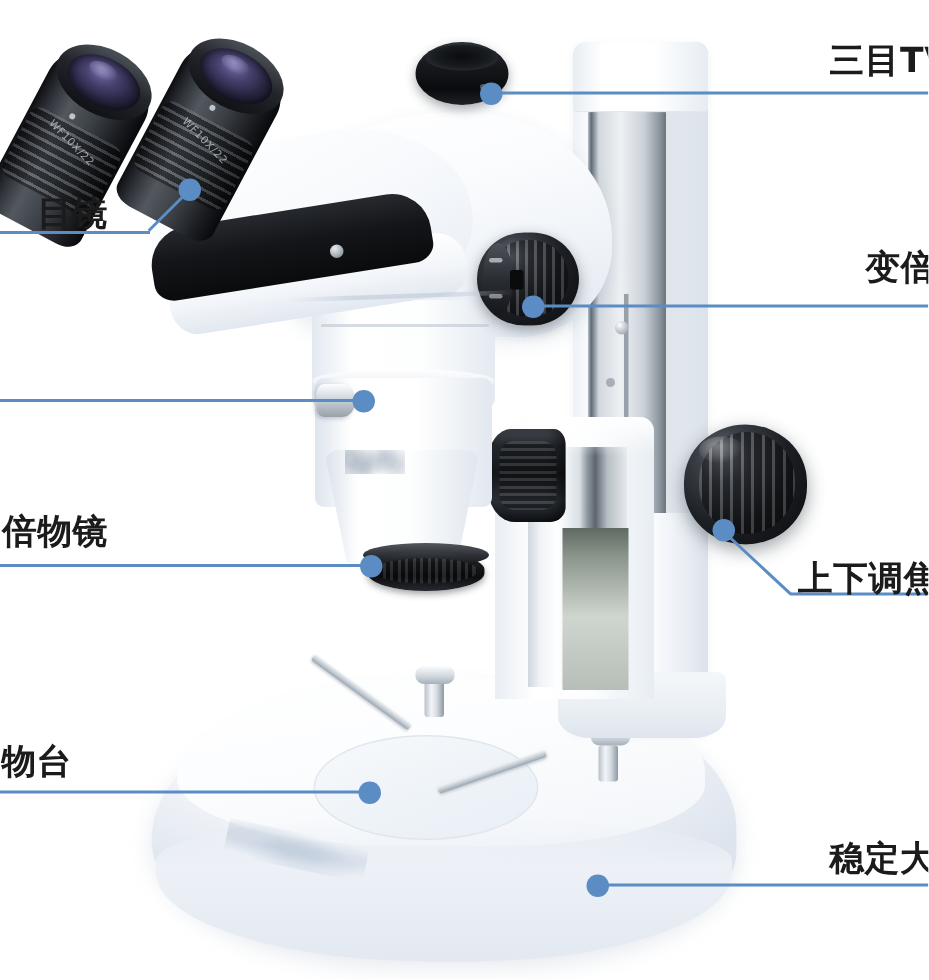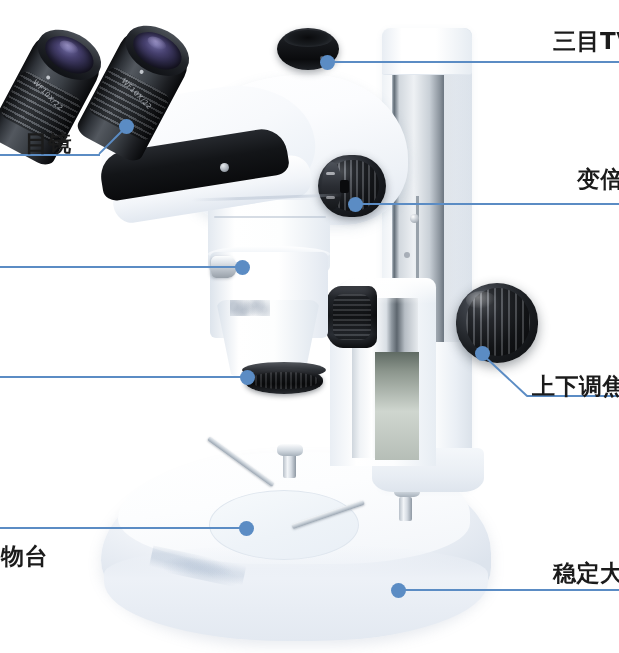--- a/index.html
+++ b/index.html
@@ -620,22 +620,23 @@
   <div class="dot" style="left:242px; top:267px;"></div>
   <div class="dot" style="left:247px; top:377px;"></div>
   <div class="dot" style="left:246px; top:528px;"></div>
   <div class="dot" style="left:327px; top:62px;"></div>
   <div class="dot" style="left:355px; top:204px;"></div>
   <div class="dot" style="left:482px; top:353px;"></div>
   <div class="dot" style="left:398px; top:590px;"></div>
 
   <div class="label left" style="top:132px; right:547px;">目镜</div>
 
-
-  <div class="label left" style="top:497px; right:571px;margin-top:48px;">物台</div>
+  <div class="label left" style="top:344px; right:547px;">倍物镜</div>
+
+  <div class="label left" style="top:497px; right:571px;">物台</div>
 
   <div class="label right" style="top:30px; left:553px;">三目TV</div>
 
   <div class="label right" style="top:168px; left:577px;">变倍</div>
 
   <div class="label right" style="top:375px; left:532px;">上下调焦</div>
 
   <div class="label right" style="top:562px; left:553px;">稳定大</div>
 
 </div>

